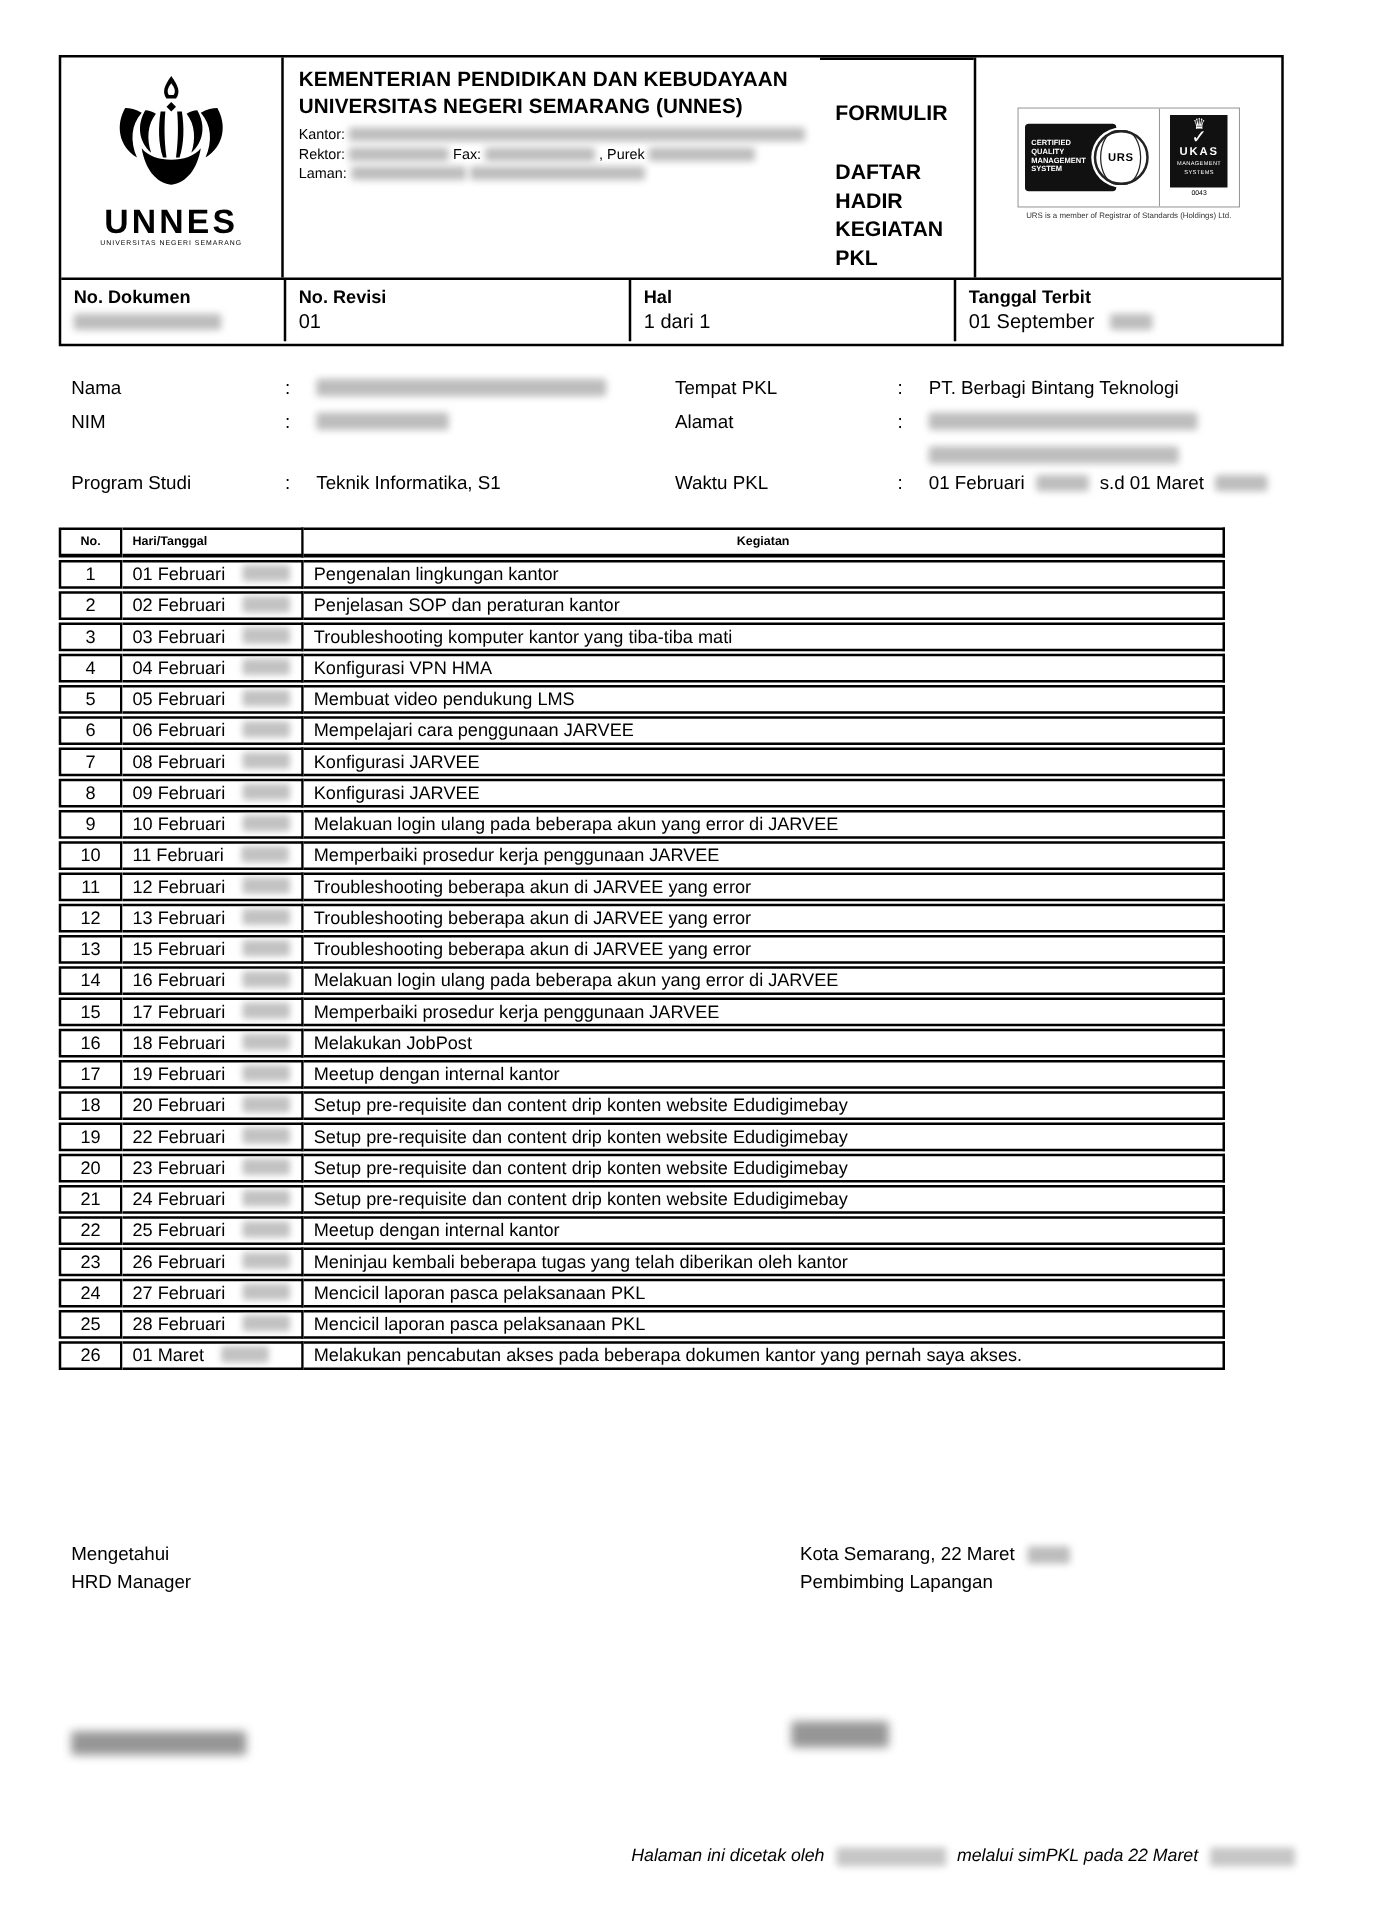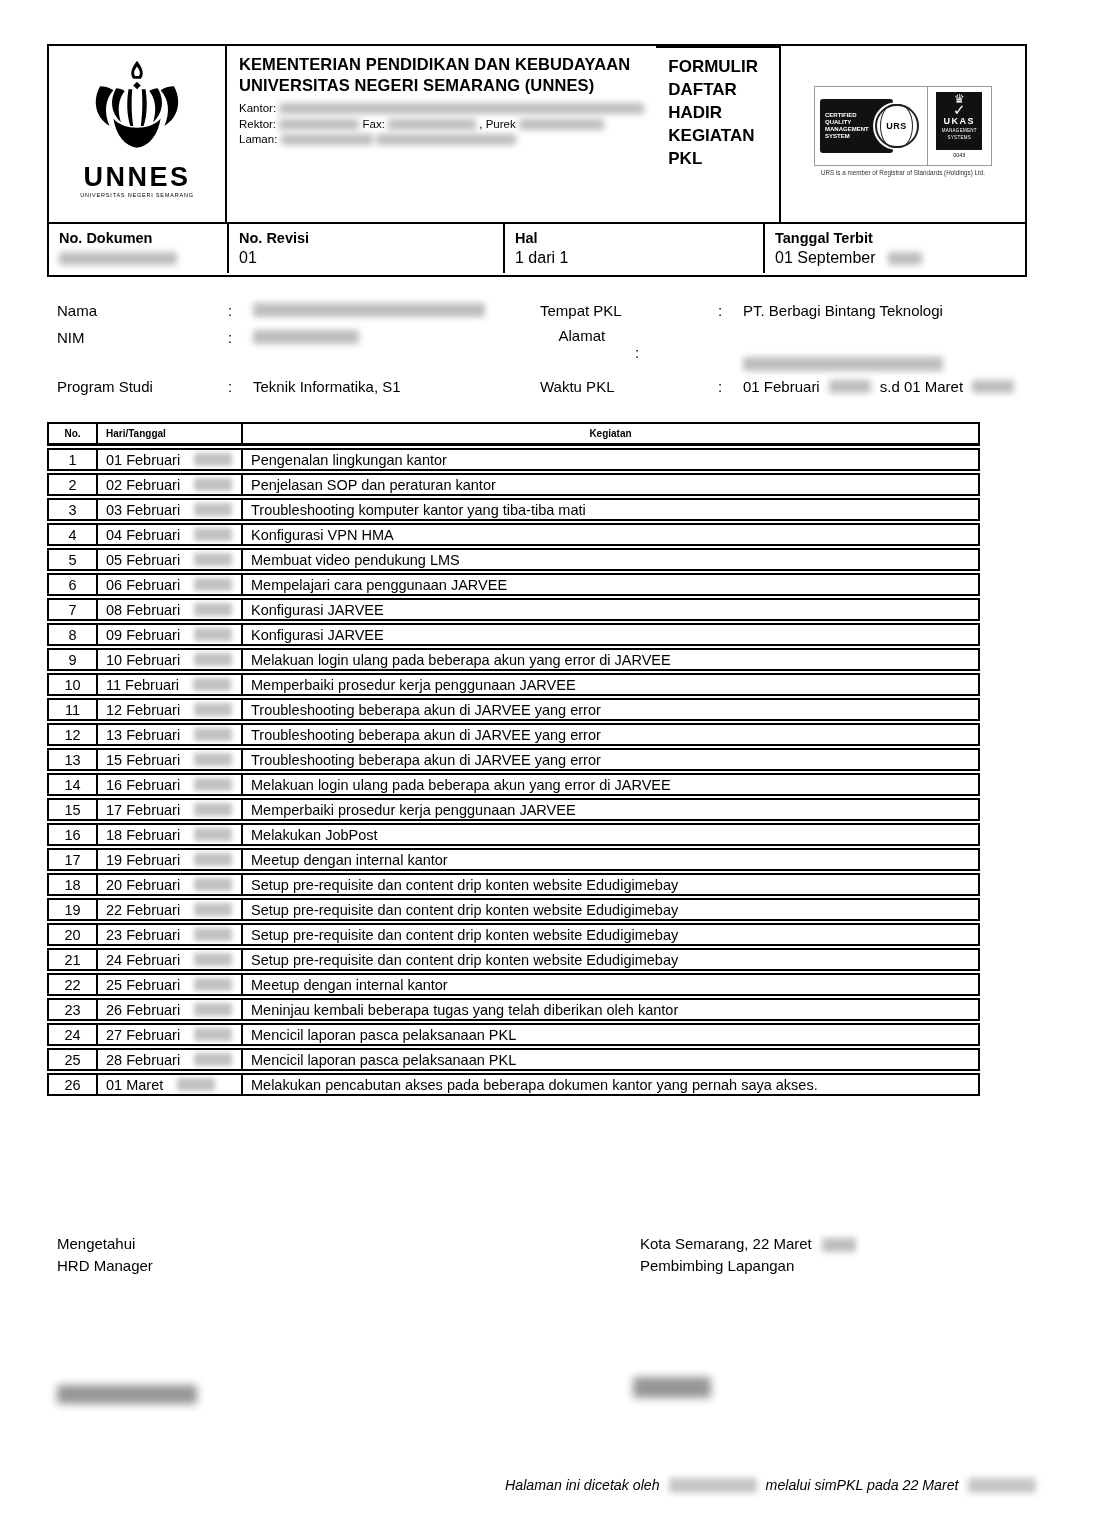--- a/index.html
+++ b/index.html
@@ -18,21 +18,21 @@
   .header-box { position:absolute; left:47px; top:44px; width:980px; height:233px; border:2px solid #000; }
   .header-top { display:flex; height:176px; }
   .cell-logo { width:176px; display:flex; flex-direction:column; align-items:center; justify-content:flex-start; padding-top:12px; }
   .cell-mid { width:556px; border-left:2px solid #000; border-right:2px solid #000; display:flex; }
   .cell-certs { flex:1; position:relative; }
   .mid-top { height:119px; padding:8px 12px 0 12px; }
   .mid-bottom { border-top:2px solid #000; flex:1; padding:7px 12px 0 12px; }
   .ministry { font-weight:bold; font-size:16.5px; line-height:21px; letter-spacing:0.1px; }
   .addr { margin-top:5px; font-size:11.5px; line-height:15.5px; }
   .addr .redact { height:11px; }
-  .formulir { font-weight:bold; font-size:17px; line-height:23px; }
+  .formulir { font-weight:bold; font-size:17px; line-height:23px;margin-top:24px; }
 
   
   .logo-svg { width:104px; height:104px; }
   .logo-word { font-weight:bold; font-size:27px; letter-spacing:2.5px; line-height:28px; margin-top:1px; }
   .logo-caption { font-size:5.5px; letter-spacing:0.8px; margin-top:1px; white-space:nowrap; }
 
   
   .certs { position:absolute; left:50%; top:40px; transform:translateX(-50%); width:178px; }
   .cert-box { display:flex; border:1px solid #999; background:#fff; height:80px; }
   .cert-left { flex:1.25; background:#fff; position:relative; padding:6px 4px 6px 6px; }
@@ -212,21 +212,21 @@
       <span class="flabel">Program Studi</span>
       <span class="fcolon">:</span>
       <span>Teknik Informatika, S1</span>
     </div>
 
     <div class="fline fl-right" style="left:540px;top:0;align-items:center;">
       <span class="flabel">Tempat PKL</span>
       <span class="fcolon">:</span>
       <span>PT. Berbagi Bintang Teknologi</span>
     </div>
-    <div class="fline fl-right" style="left:540px;top:27px;flex-direction:column;">
+    <div class="fline fl-right" style="left:540px;top:27px;">
       <span class="flabel">Alamat</span>
       <span class="fcolon">:</span>
       <span class="redact" style="width:215px;"></span>
     </div>
     <div class="fline" style="left:743px;top:54px;">
       <span class="redact" style="width:200px;"></span>
     </div>
     <div class="fline fl-right" style="left:540px;top:76px;">
       <span class="flabel">Waktu PKL</span>
       <span class="fcolon">:</span>

